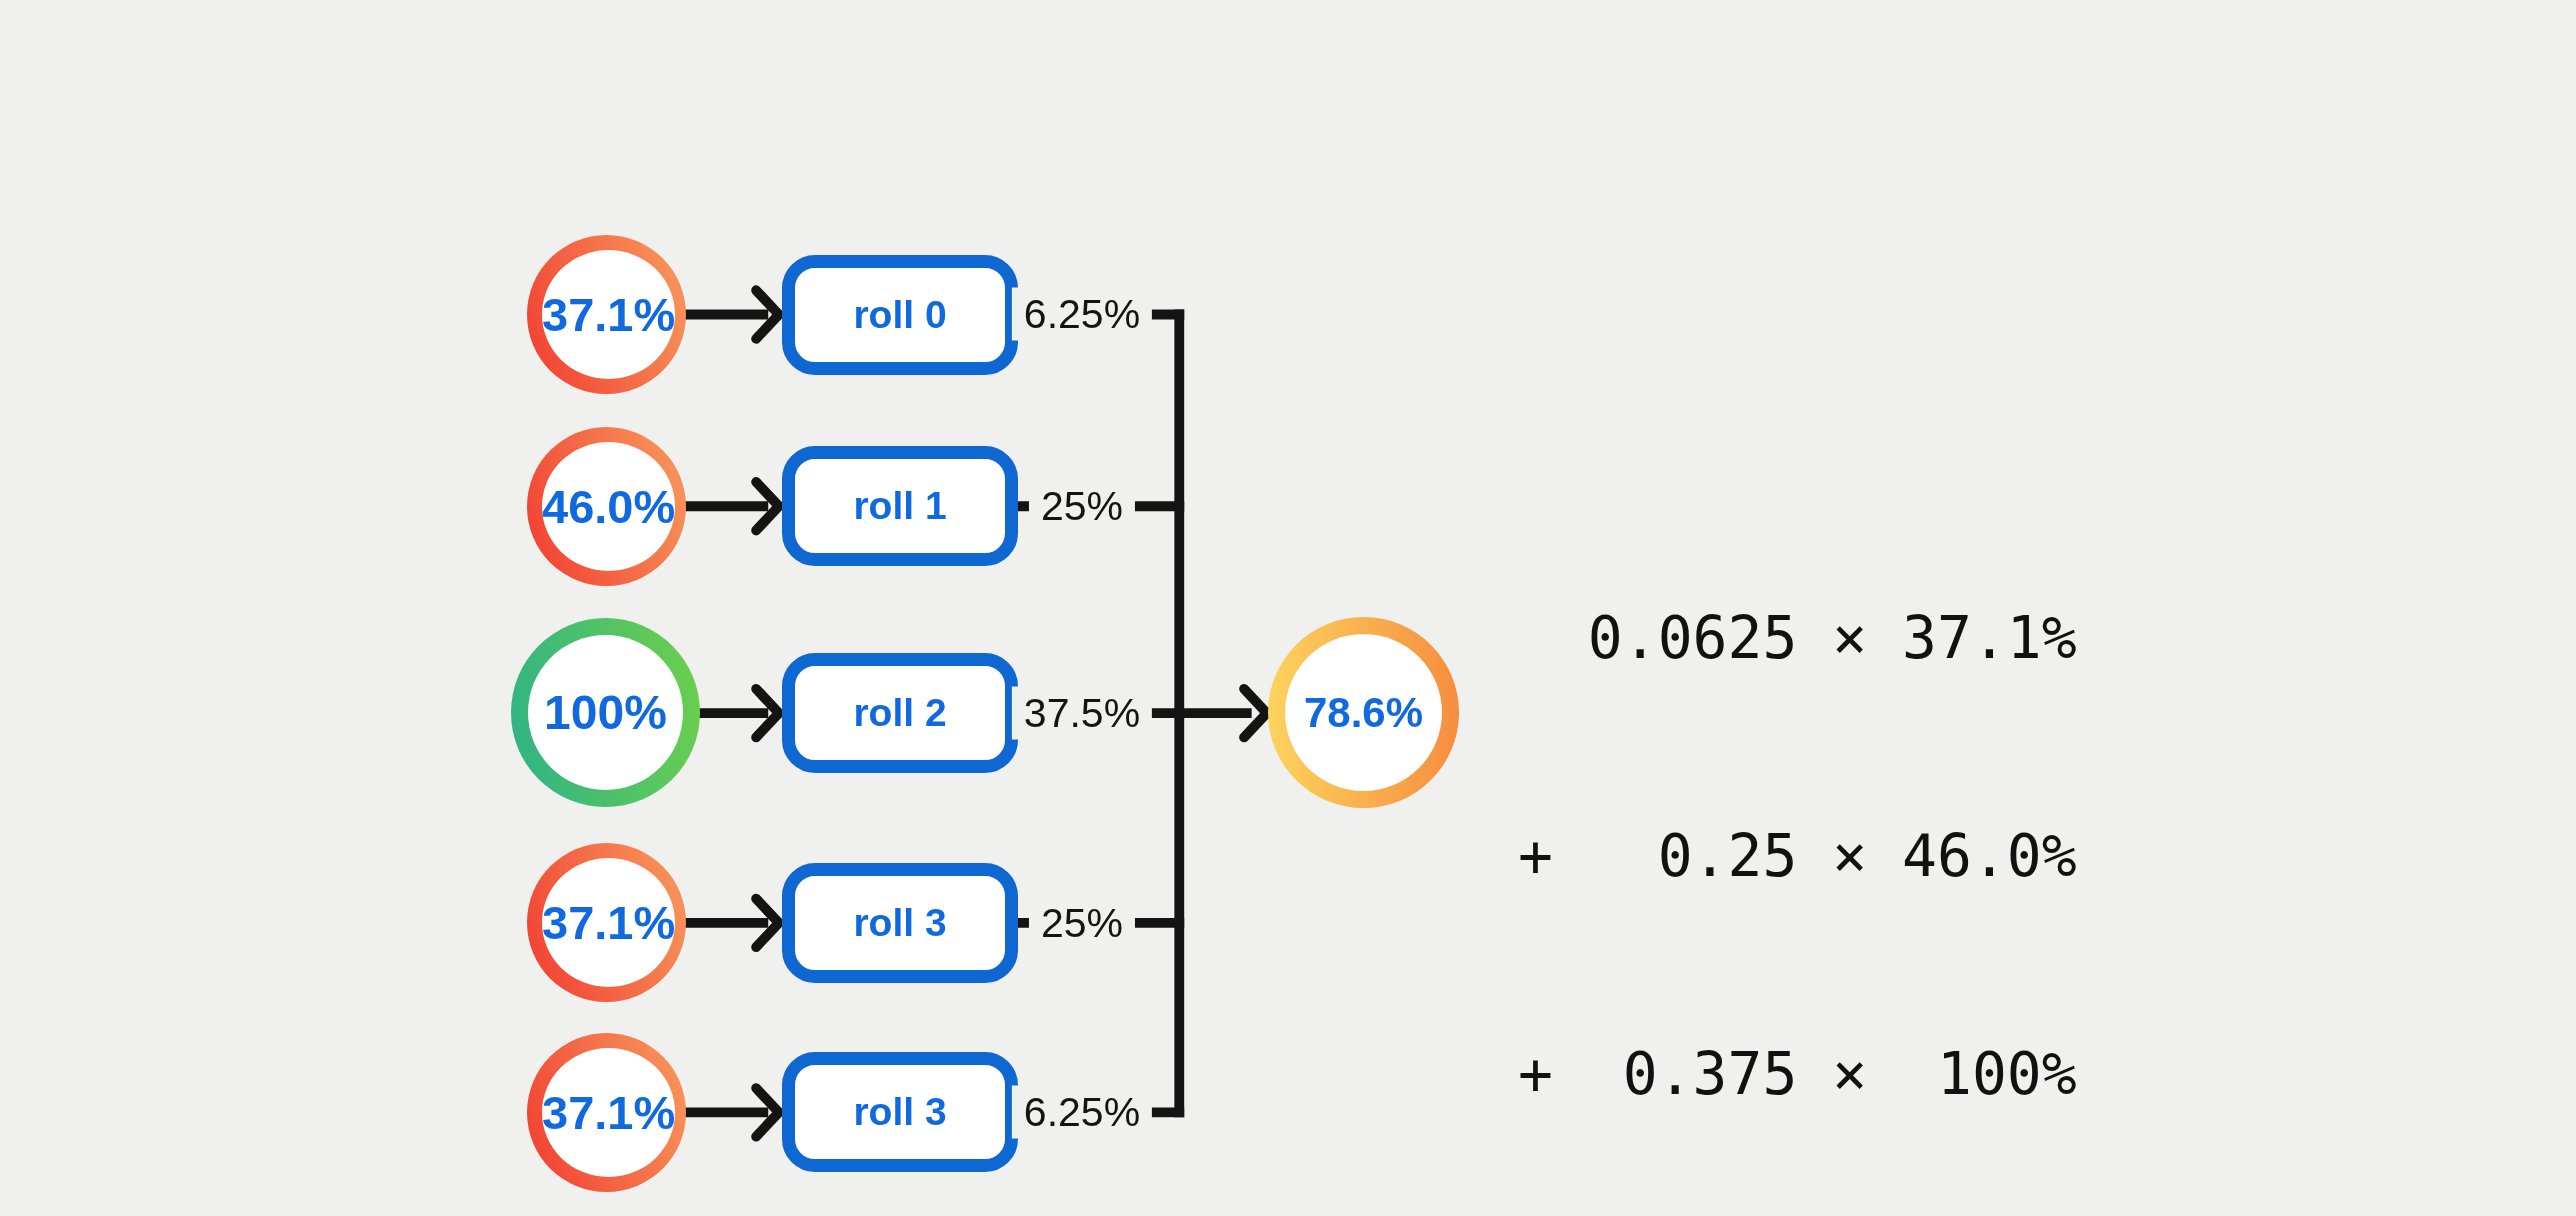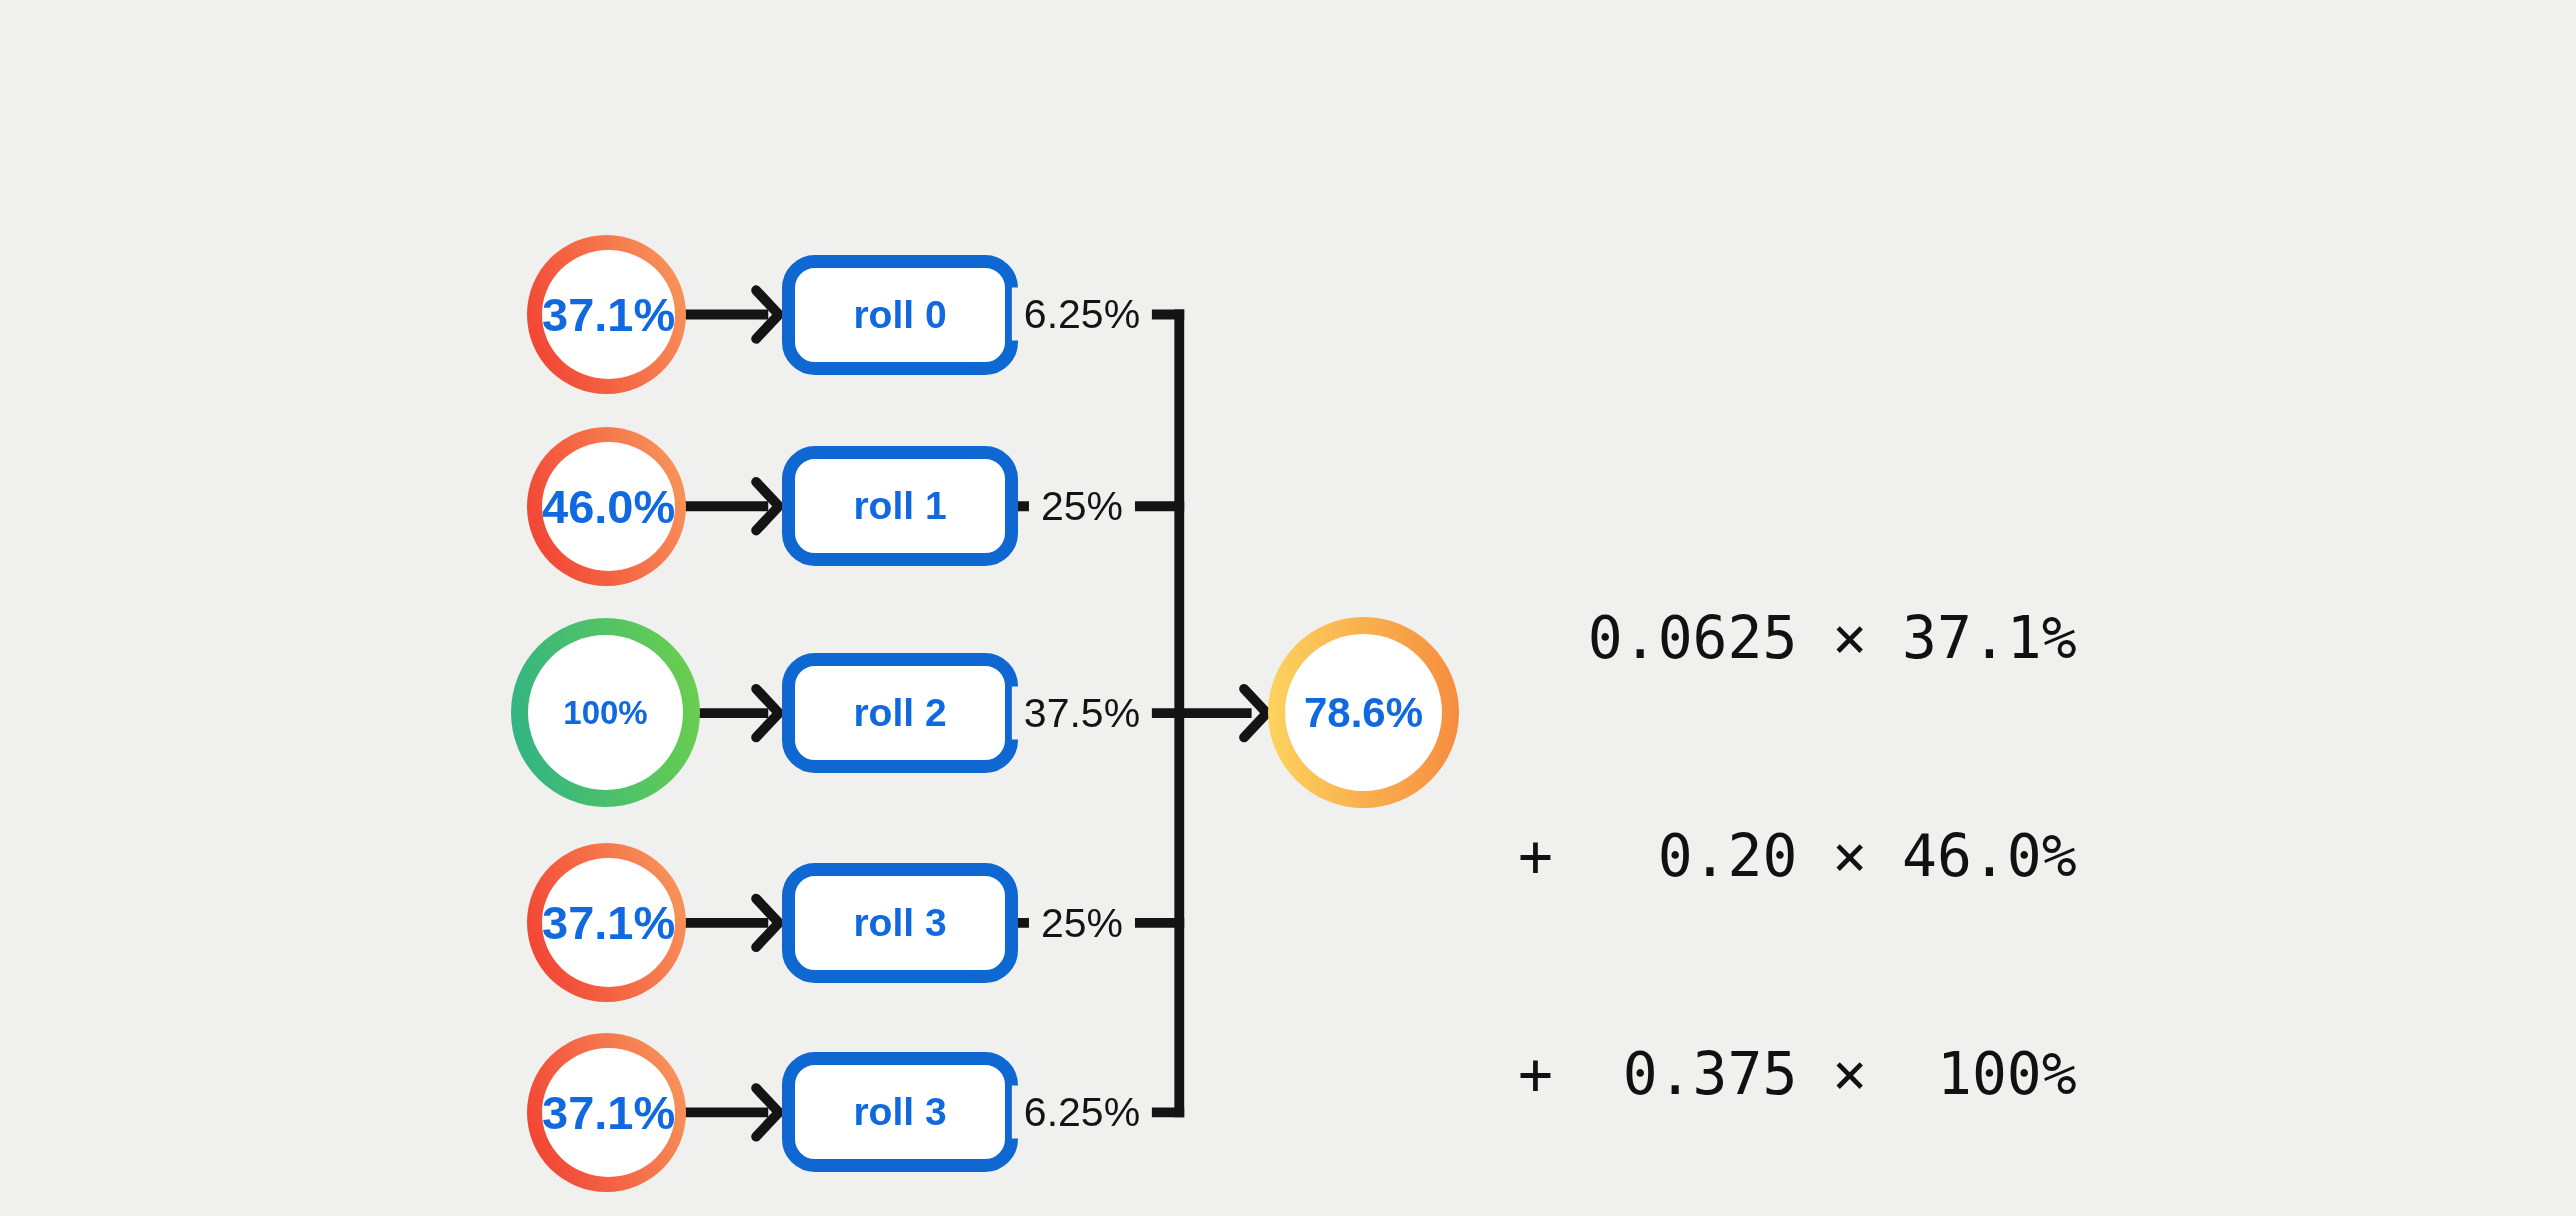--- a/index.html
+++ b/index.html
@@ -23,21 +23,21 @@
   .circle .inner{
     flex:1;background:#ffffff;border-radius:50%;
     display:flex;align-items:center;justify-content:center;
   }
   .circle .inner span{font-weight:700;color:#1169e0;}
   .small{width:159px;height:159px;left:527px;}
   .small .inner{margin:15px;}
   .small .inner span{font-size:47px;}
   .big{width:189px;height:189px;left:511px;}
   .big .inner{margin:16.7px;}
-  .big .inner span{font-size:33px;}
+  .big .inner span{font-size:48px;}
   .result-circle{width:191px;height:191px;left:1268px;top:617px;}
   .result-circle .inner{margin:16.7px;}
   .result-circle .inner span{font-size:42px;}
   .grad-red{background:linear-gradient(70deg,#f13b30,#f89c5e);}
   .grad-green{background:linear-gradient(80deg,#2eb287,#6ed04b);}
   .grad-sun{background:linear-gradient(90deg,#fcd35e,#f68d3f);}
   .c0{top:235px;} .c1{top:427px;} .c2{top:618px;} .c3{top:843px;} .c4{top:1033px;}
   
   .rollbox{
     position:absolute;left:782px;width:236px;height:120px;
@@ -146,21 +146,21 @@
   <div class="weight w4">6.25%</div>
 
   <div class="circle result-circle grad-sun">
     <div class="inner">
       <span>78.6%</span>
     </div>
   </div>
 
   <div class="math">
     <div class="line">  0.0625 × 37.1%</div>
-    <div class="line">+   0.20 × 46.0%</div>
+    <div class="line">+   0.25 × 46.0%</div>
     <div class="line">+  0.375 ×  100%</div>
     
     
     
   </div>
 
 </div>
 
 
 </body></html>

